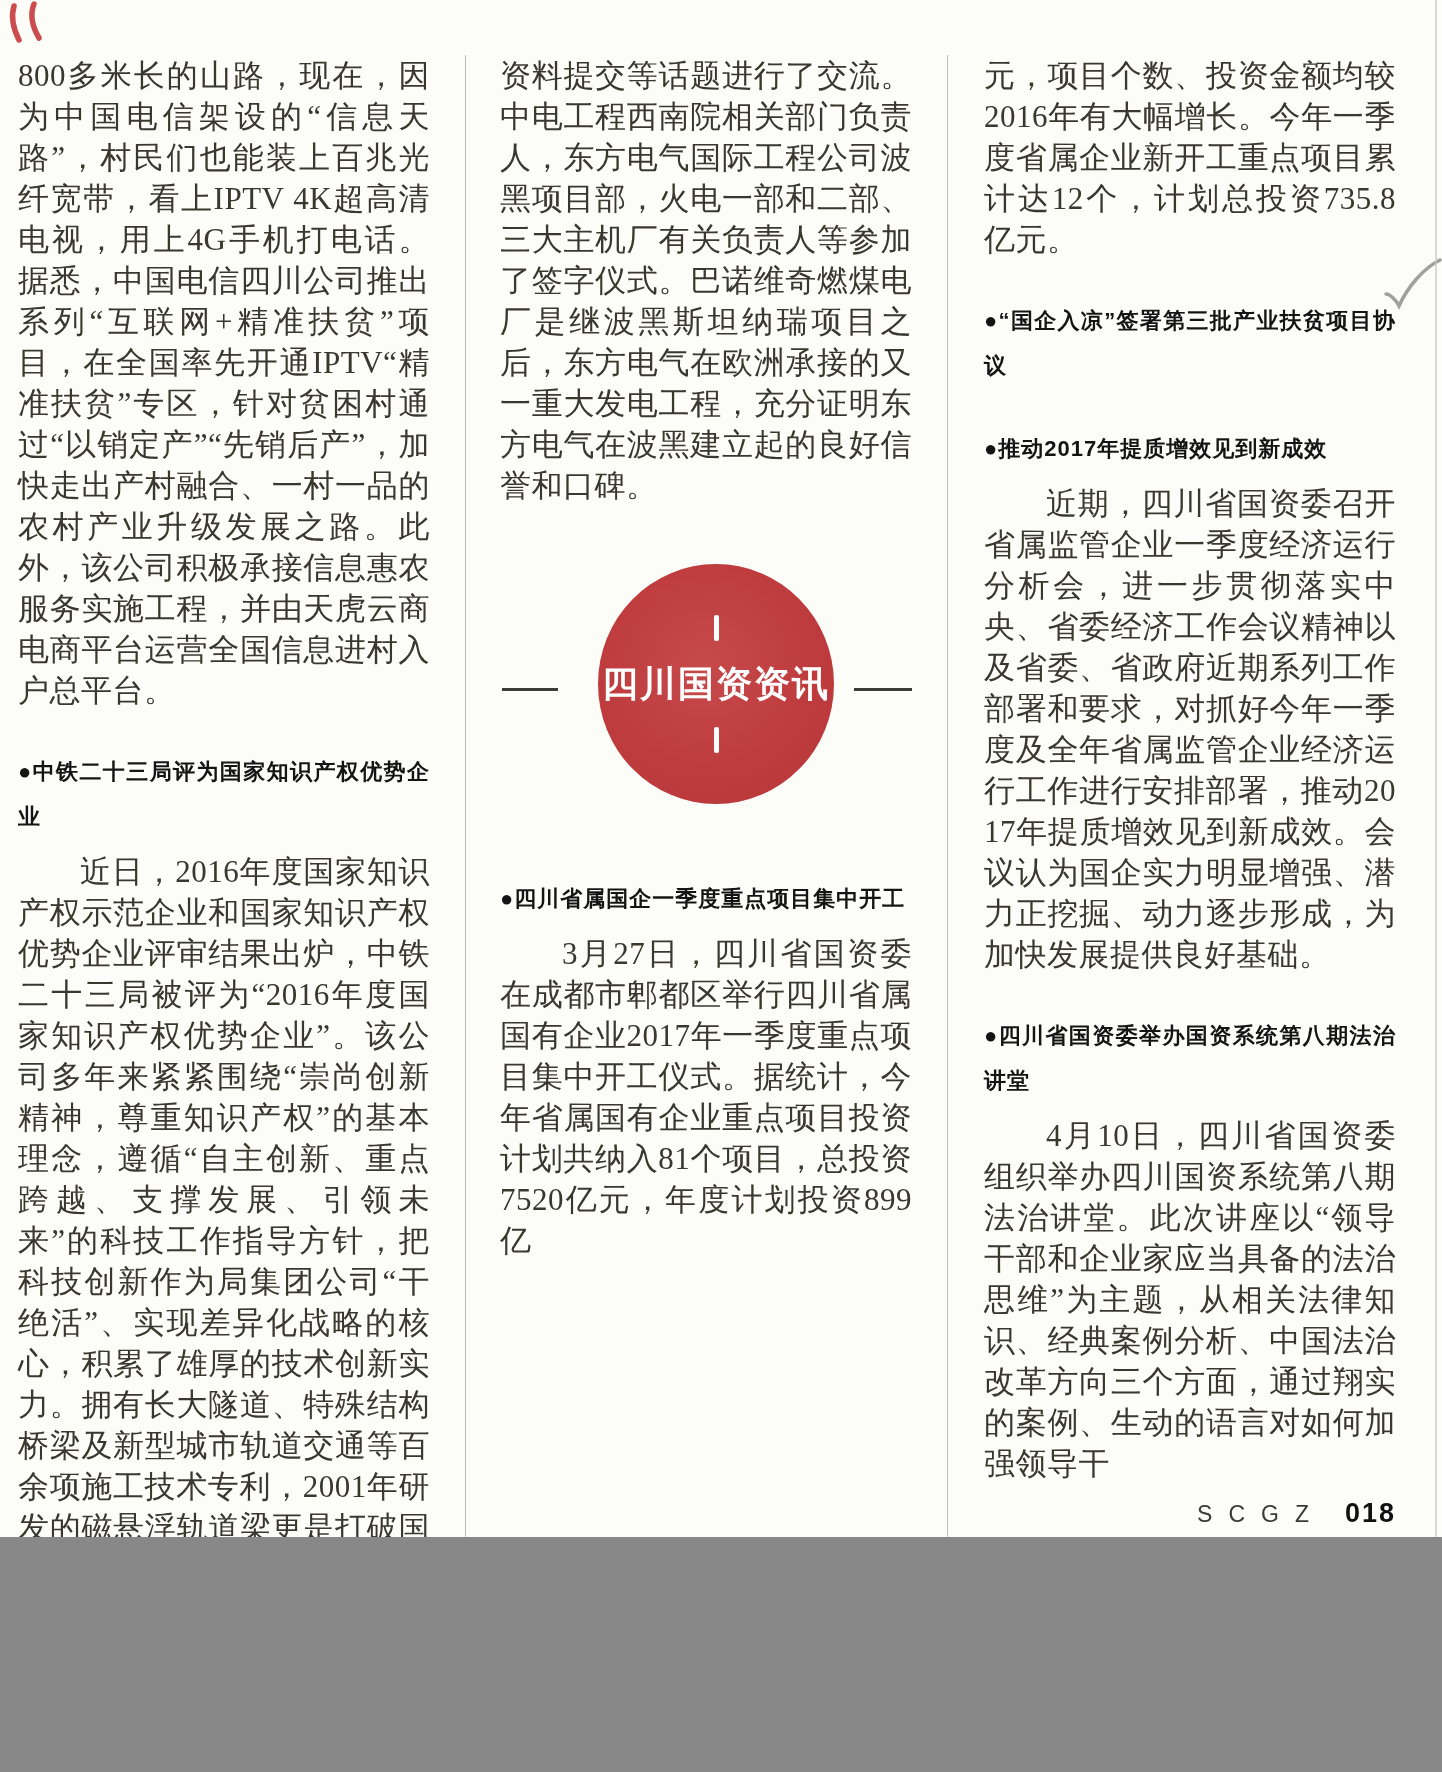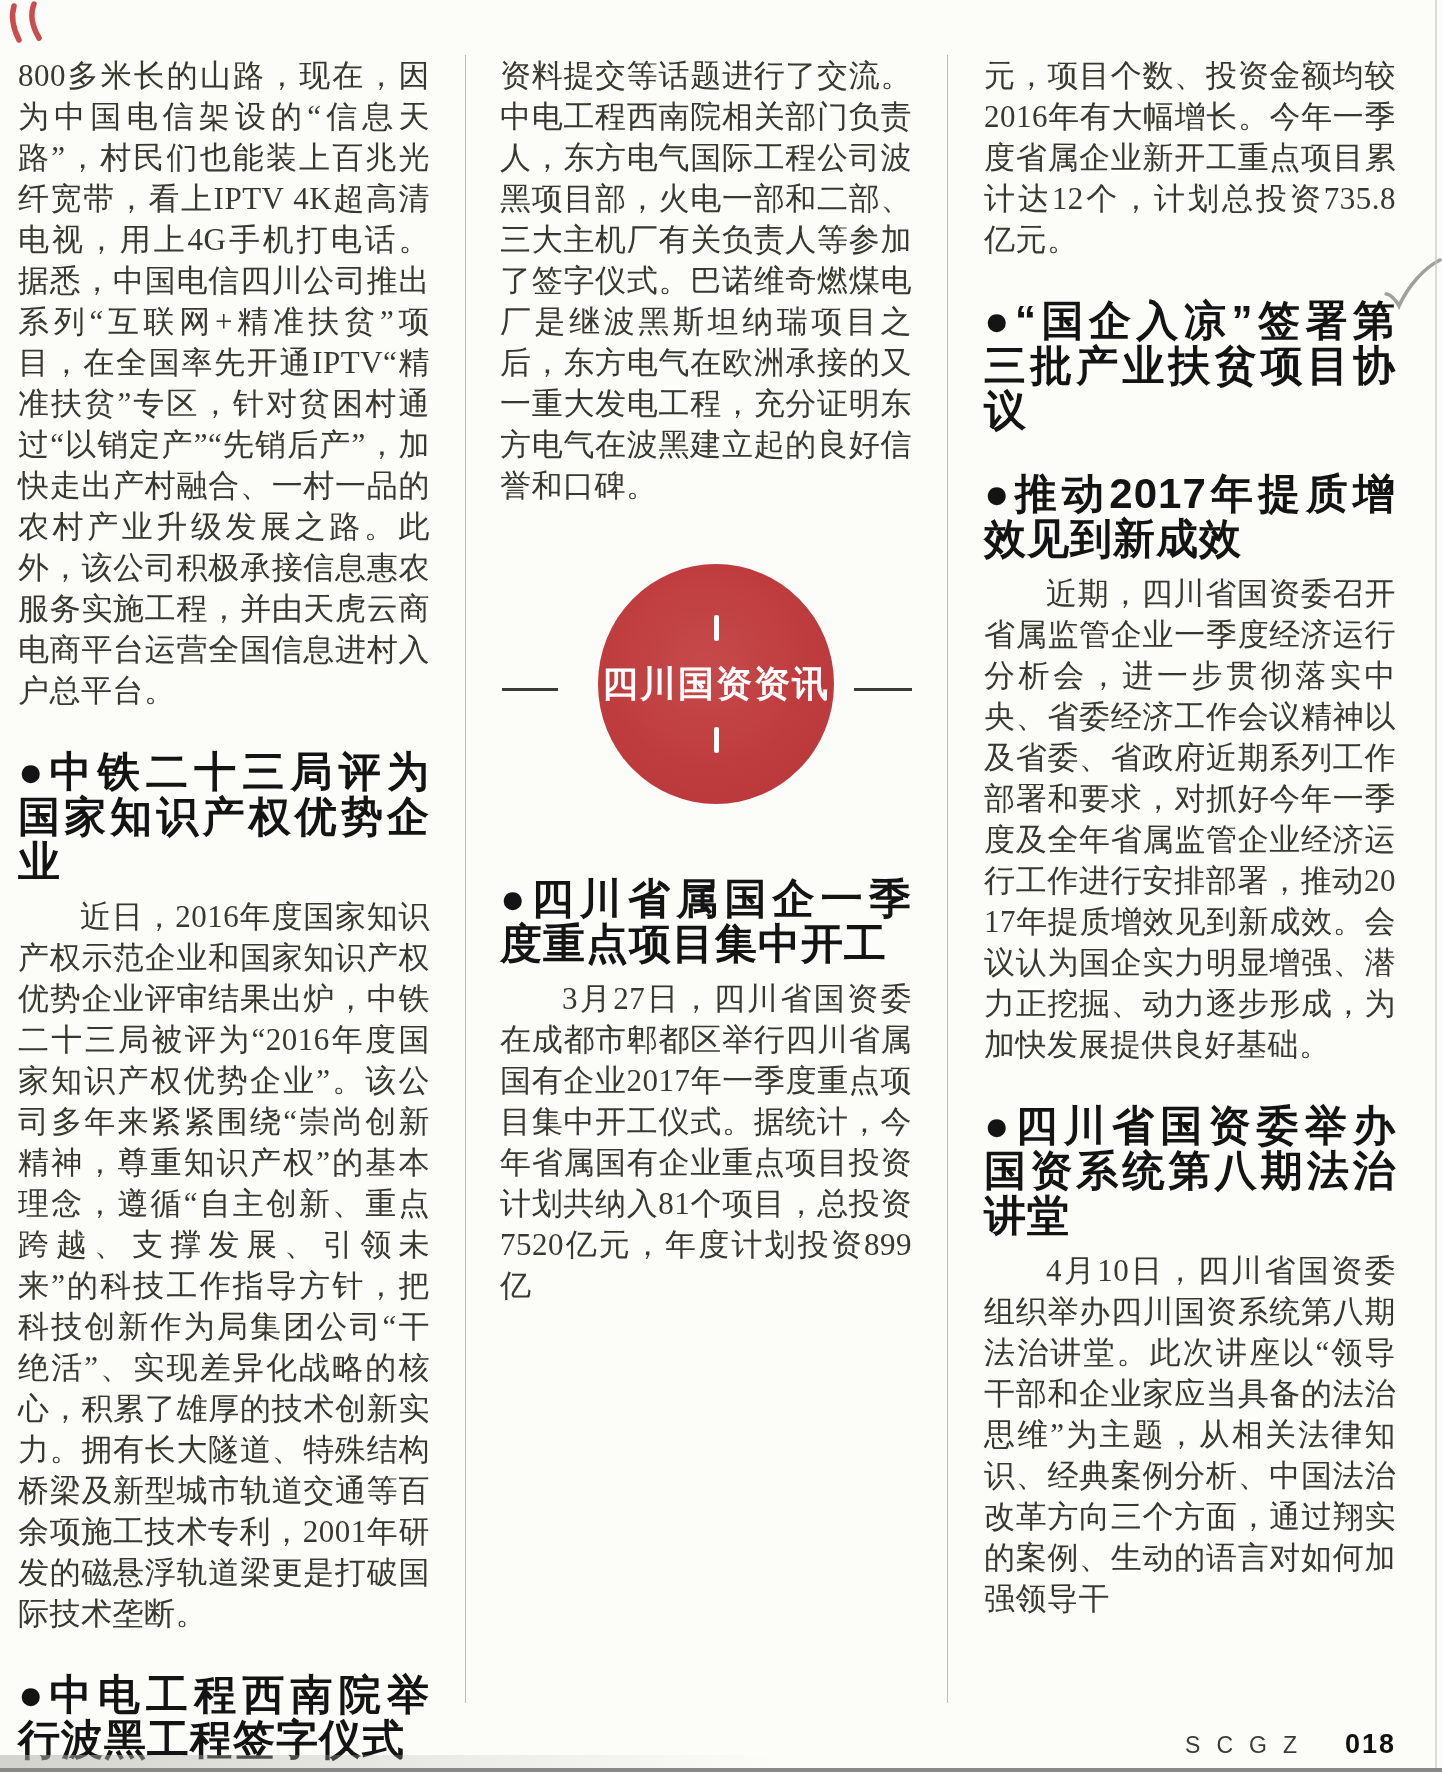--- a/index.html
+++ b/index.html
@@ -1,19 +1,19 @@
 <!DOCTYPE html>
 <html><head>
 <meta charset="utf-8">
 <style>
   html,body{margin:0;padding:0;}
   body{background:#888;}
   .page{
     position:relative;
-    width:1442px;height:1768px;
+    width:1442px;height:1537px;
     background:#fcfcf9;
     overflow:hidden;
     font-family:"Liberation Serif", serif;
   }
   .column{
     position:absolute;top:55px;
     width:412px;
   }
   .col-left{left:18px;}
   .col-middle{left:500px;}
@@ -30,21 +30,21 @@
     color:#38382f;
     text-align:justify;
     letter-spacing:.5px;
     word-break:break-all;
   }
   .body-para.indent{text-indent:2em;}
   .headline{
     margin:38px 0 12px 0;
     font-family:"Liberation Sans", sans-serif;
     font-weight:700;
-    font-size:42px;line-height:45px;
+    font-size:22px;line-height:45px;
     color:#141414;
     letter-spacing:1px;
     text-align:justify;
     word-break:break-all;
   }
   
   .badge-wrap{
     position:relative;
     height:240px;
     margin:58px 0 72px 0;
@@ -81,21 +81,21 @@
     position:absolute;left:0;top:1755px;width:780px;height:17px;
     background:linear-gradient(to right, rgba(178,178,170,.55), rgba(178,178,170,0));
   }
   .edge-line{
     position:absolute;left:1435px;top:0;width:2px;height:1772px;
     background:#c9c9c3;opacity:.65;
   }
   
   .footer{
     position:absolute;right:46px;bottom:8px;
-    display:flex;align-items:baseline;gap:32px;
+    display:flex;align-items:baseline;gap:20px;
     font-family:"Liberation Sans", sans-serif;
   }
   .footer-code{
     font-size:23px;font-weight:500;color:#3a3a3a;letter-spacing:16px;
   }
   .footer-page{
     font-size:27px;font-weight:700;color:#111;letter-spacing:2px;
   }
 </style>
 </head>

